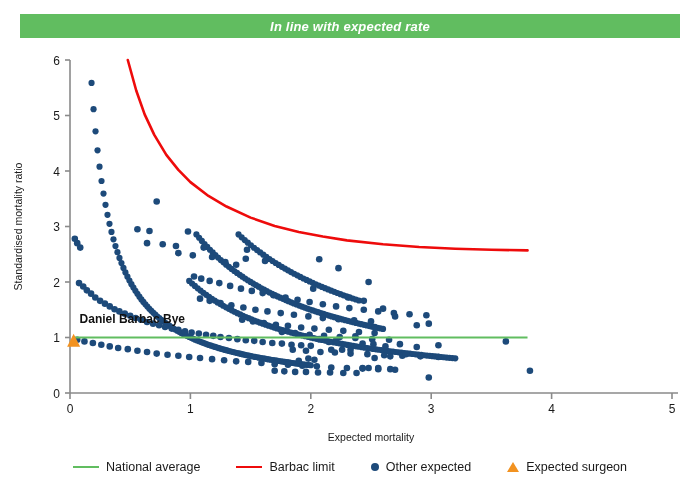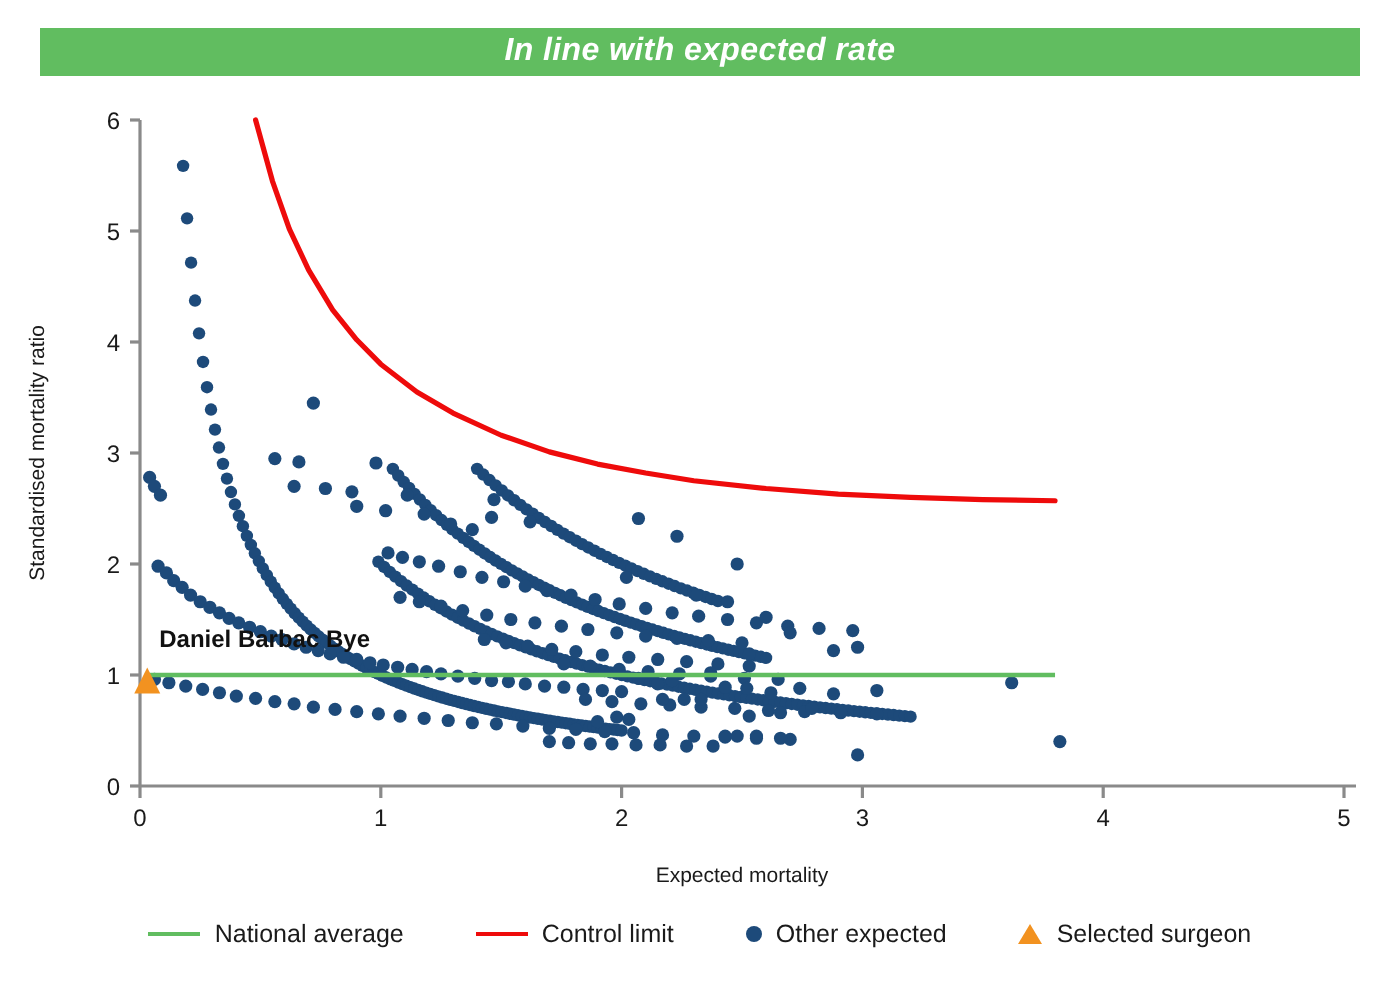--- a/index.html
+++ b/index.html
@@ -15,21 +15,21 @@
   
   .banner{
     position:absolute;
     left:20px;top:14px;
     width:660px;height:24px;
     background:#61bd60;
     display:flex;align-items:center;justify-content:center;
   }
   .banner-text{
     color:#ffffff;
-    font-size:16px;
+    font-size:13px;
     font-weight:bold;
     font-style:italic;
     letter-spacing:.2px;
     white-space:nowrap;
   }
 
   
   .chart{
     position:absolute;
     left:0;top:40px;
@@ -636,25 +636,25 @@
     </svg>
   </div>
 
   <div class="legend" id="legend">
       <div class="legend-item">
         <span class="swatch-line" style="border-top-color: rgb(97, 189, 96);"></span>
         <span class="legend-label">National average</span>
       </div>
       <div class="legend-item">
         <span class="swatch-line" style="border-top-color: rgb(238, 11, 11);"></span>
-        <span class="legend-label">Control limit</span>
+        <span class="legend-label">Barbac limit</span>
       </div>
       <div class="legend-item">
         <span class="swatch-dot" style="background: rgb(29, 74, 122);"></span>
         <span class="legend-label">Other expected</span>
       </div>
       <div class="legend-item">
         <span class="swatch-tri" style="border-bottom: 10px solid rgb(242, 146, 32);"></span>
-        <span class="legend-label">Selected surgeon</span>
+        <span class="legend-label">Expected surgeon</span>
       </div>
     </div>
 
 </div>
 
 </body></html>

